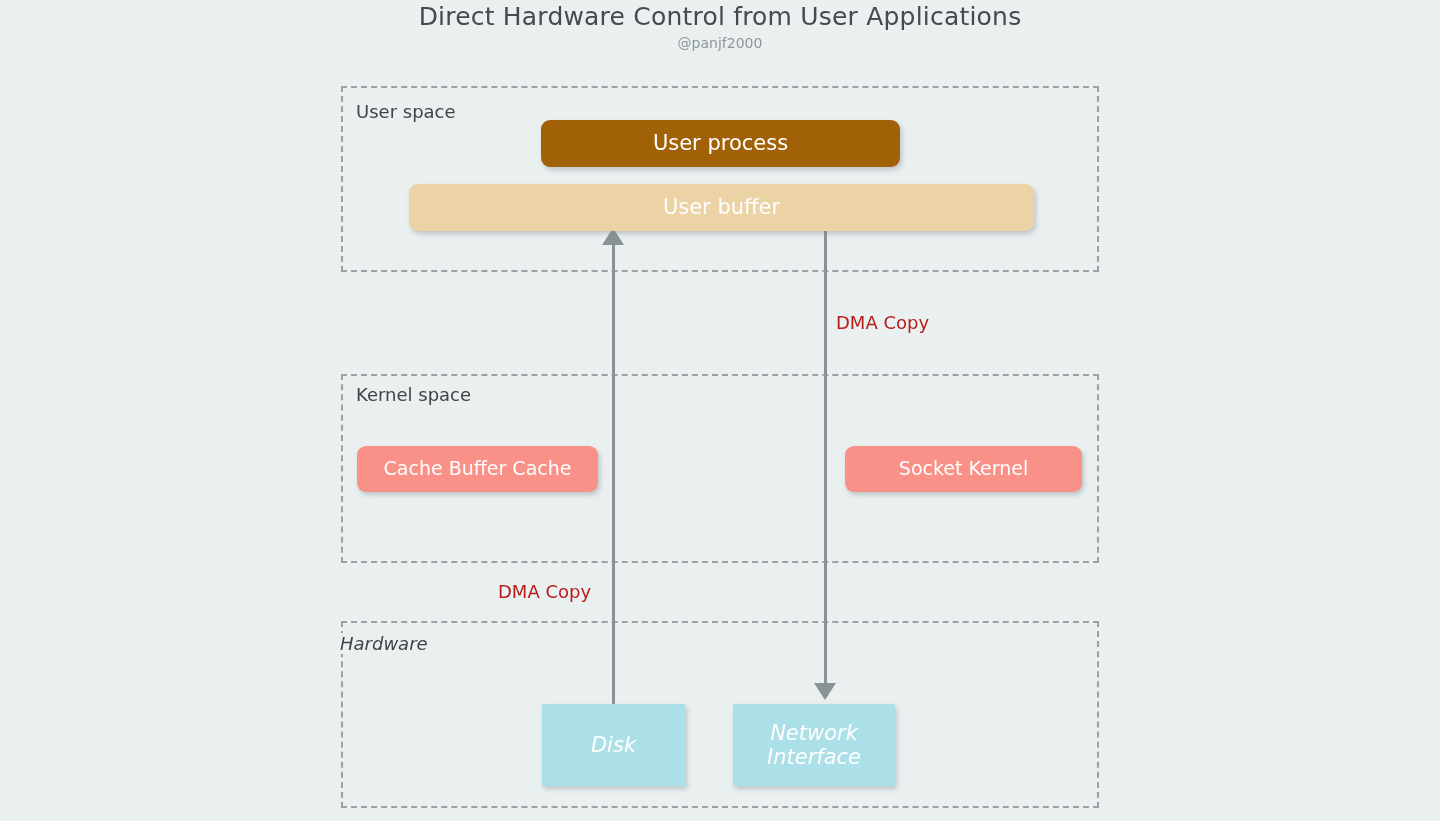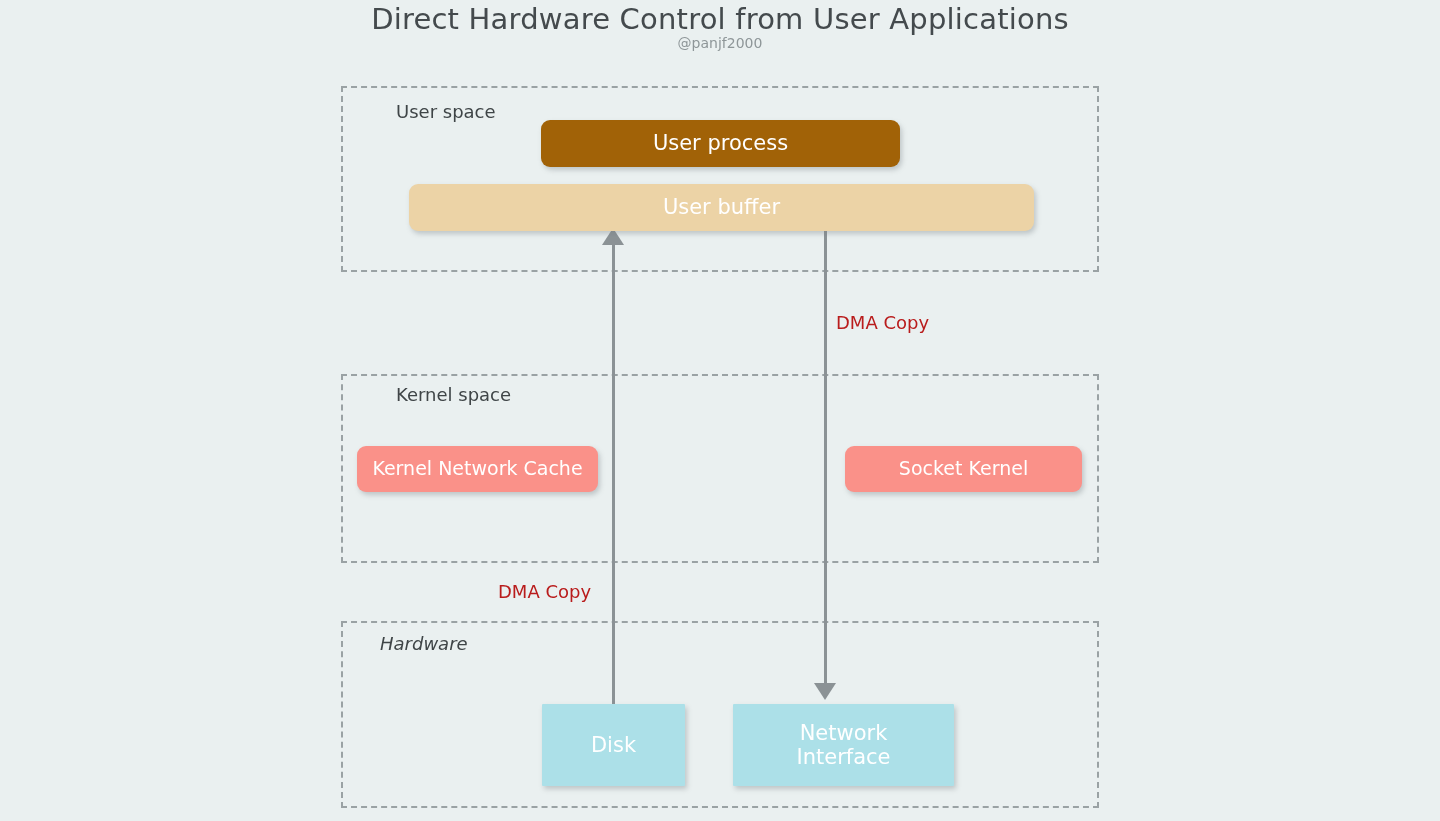--- a/index.html
+++ b/index.html
@@ -20,21 +20,21 @@
     width: 1440px;
     height: 821px;
   }
 
   
   .title {
     position: absolute;
     left: 0; top: 2px;
     width: 1440px;
     text-align: center;
-    font-size: 29px;
+    font-size: 25px;
     color: #444a4d;
     letter-spacing: 0.2px;
     white-space: nowrap;
   }
   .subtitle {
     position: absolute;
     left: 0; top: 35px;
     width: 1440px;
     text-align: center;
     font-size: 14px;
@@ -49,38 +49,37 @@
     box-sizing: border-box;
     background: transparent;
   }
   .zone-label {
     position: absolute;
     font-size: 18px;
     color: #3f4547;
     white-space: nowrap;
     background: #eaf0f0;
     padding: 0 4px;
-    margin-left: 40px;
   }
 
   
   .box {
     position: absolute;
     box-sizing: border-box;
     display: flex;
     align-items: center;
     justify-content: center;
     color: #ffffff;
     text-align: center;
     line-height: 1.15;
     box-shadow: 2px 3px 5px rgba(120,130,135,0.38);
     z-index: 6;
   }
   .box-rounded { border-radius: 9px; }
-  .box-square  { border-radius: 1px; }
+  .box-square  { border-radius: 1px; font-style: italic; }
 
   .box-userprocess { background: #a16207; font-size: 21px; }
   .box-userbuffer  { background: #ecd3a6; font-size: 21px; }
   .box-kernel      { background: #fa9189; font-size: 19px; }
   .box-hw          { background: #ace0e8; font-size: 21px; }
 
   
   .conn-line {
     position: absolute;
     width: 3px;
@@ -133,24 +132,24 @@
   <div class="conn-label" style="left:498px; top:581px;">DMA Copy</div>
 
   <div class="conn-line" style="left:824px; top:228px; height:455px;"></div>
   <div class="arrowhead arrow-down" style="left:814px; top:683px;"></div>
   <div class="conn-label" style="left:836px; top:312px;">DMA Copy</div>
 
   <div class="box box-rounded box-userprocess" style="left:541px; top:120px; width:359px; height:47px;">User process</div>
 
   <div class="box box-rounded box-userbuffer" style="left:409px; top:184px; width:625px; height:47px;">User buffer</div>
 
-  <div class="box box-rounded box-kernel" style="left:357px; top:446px; width:241px; height:46px;">Kernel Network Cache</div>
+  <div class="box box-rounded box-kernel" style="left:357px; top:446px; width:241px; height:46px;">Cache Buffer Cache</div>
 
   <div class="box box-rounded box-kernel" style="left:845px; top:446px; width:237px; height:46px;">Socket Kernel</div>
 
   <div class="box box-square box-hw" style="left:542px; top:704px; width:143px; height:82px;">Disk</div>
 
-  <div class="box box-square box-hw" style="left:733px; top:704px; width:221px; height:82px; flex-direction:column;">
+  <div class="box box-square box-hw" style="left:733px; top:704px; width:162px; height:82px; flex-direction:column;">
     <span>Network</span>
     <span>Interface</span>
   </div>
 
 </div>
 
 </body></html>

